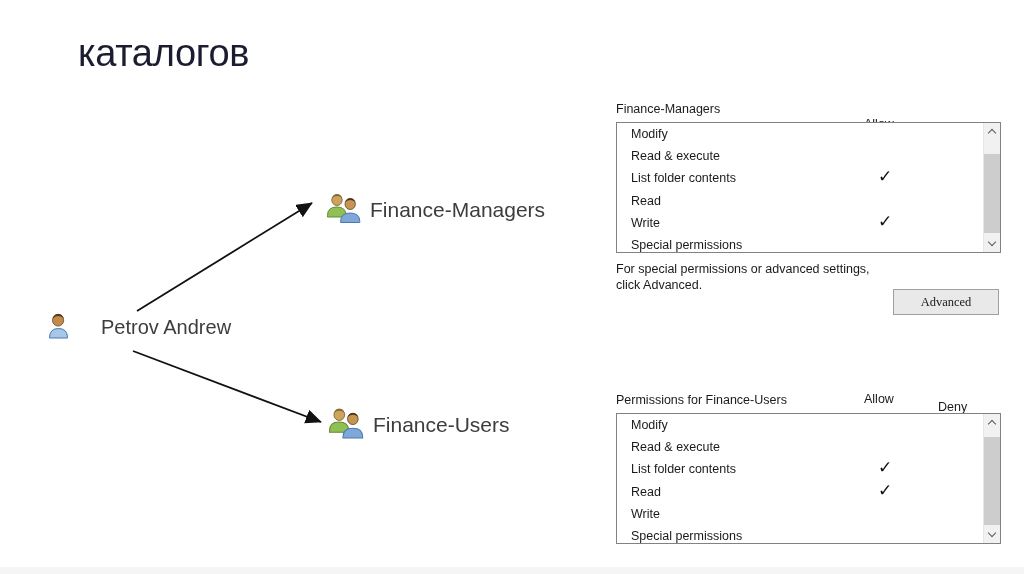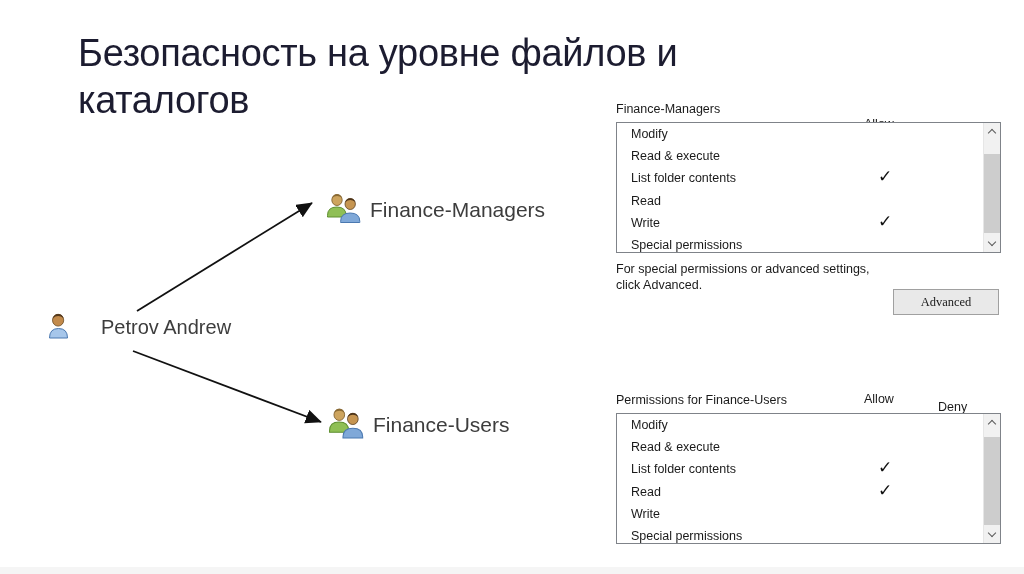--- a/index.html
+++ b/index.html
@@ -66,21 +66,20 @@
     background:#e9e9e9; border:1px solid #a0a0a0; color:#1a1a1a;
     font-size:12.5px; font-family:Liberation Serif, serif;
     text-align:center; line-height:24px; cursor:default;
   }
   .bottom-strip { position:absolute; left:0; bottom:0; width:1024px; height:7px; background:#f5f5f5; }
 </style>
 </head>
 <body>
 
 <div class="slide-title">
-  <div>Безопасность на уровне файлов и</div>
   <div>каталогов</div>
 </div>
 
 <svg class="arrows-layer" width="1024" height="574" viewBox="0 0 1024 574">
   <defs>
     <marker id="ah" markerWidth="11" markerHeight="9" refX="8.5" refY="4" orient="auto">
       <path d="M0,0 L9,4 L0,8 z" fill="#111111"></path>
     </marker>
   </defs>
   <line x1="137" y1="311" x2="312" y2="203" stroke="#111111" stroke-width="1.8" marker-end="url(#ah)"></line>

